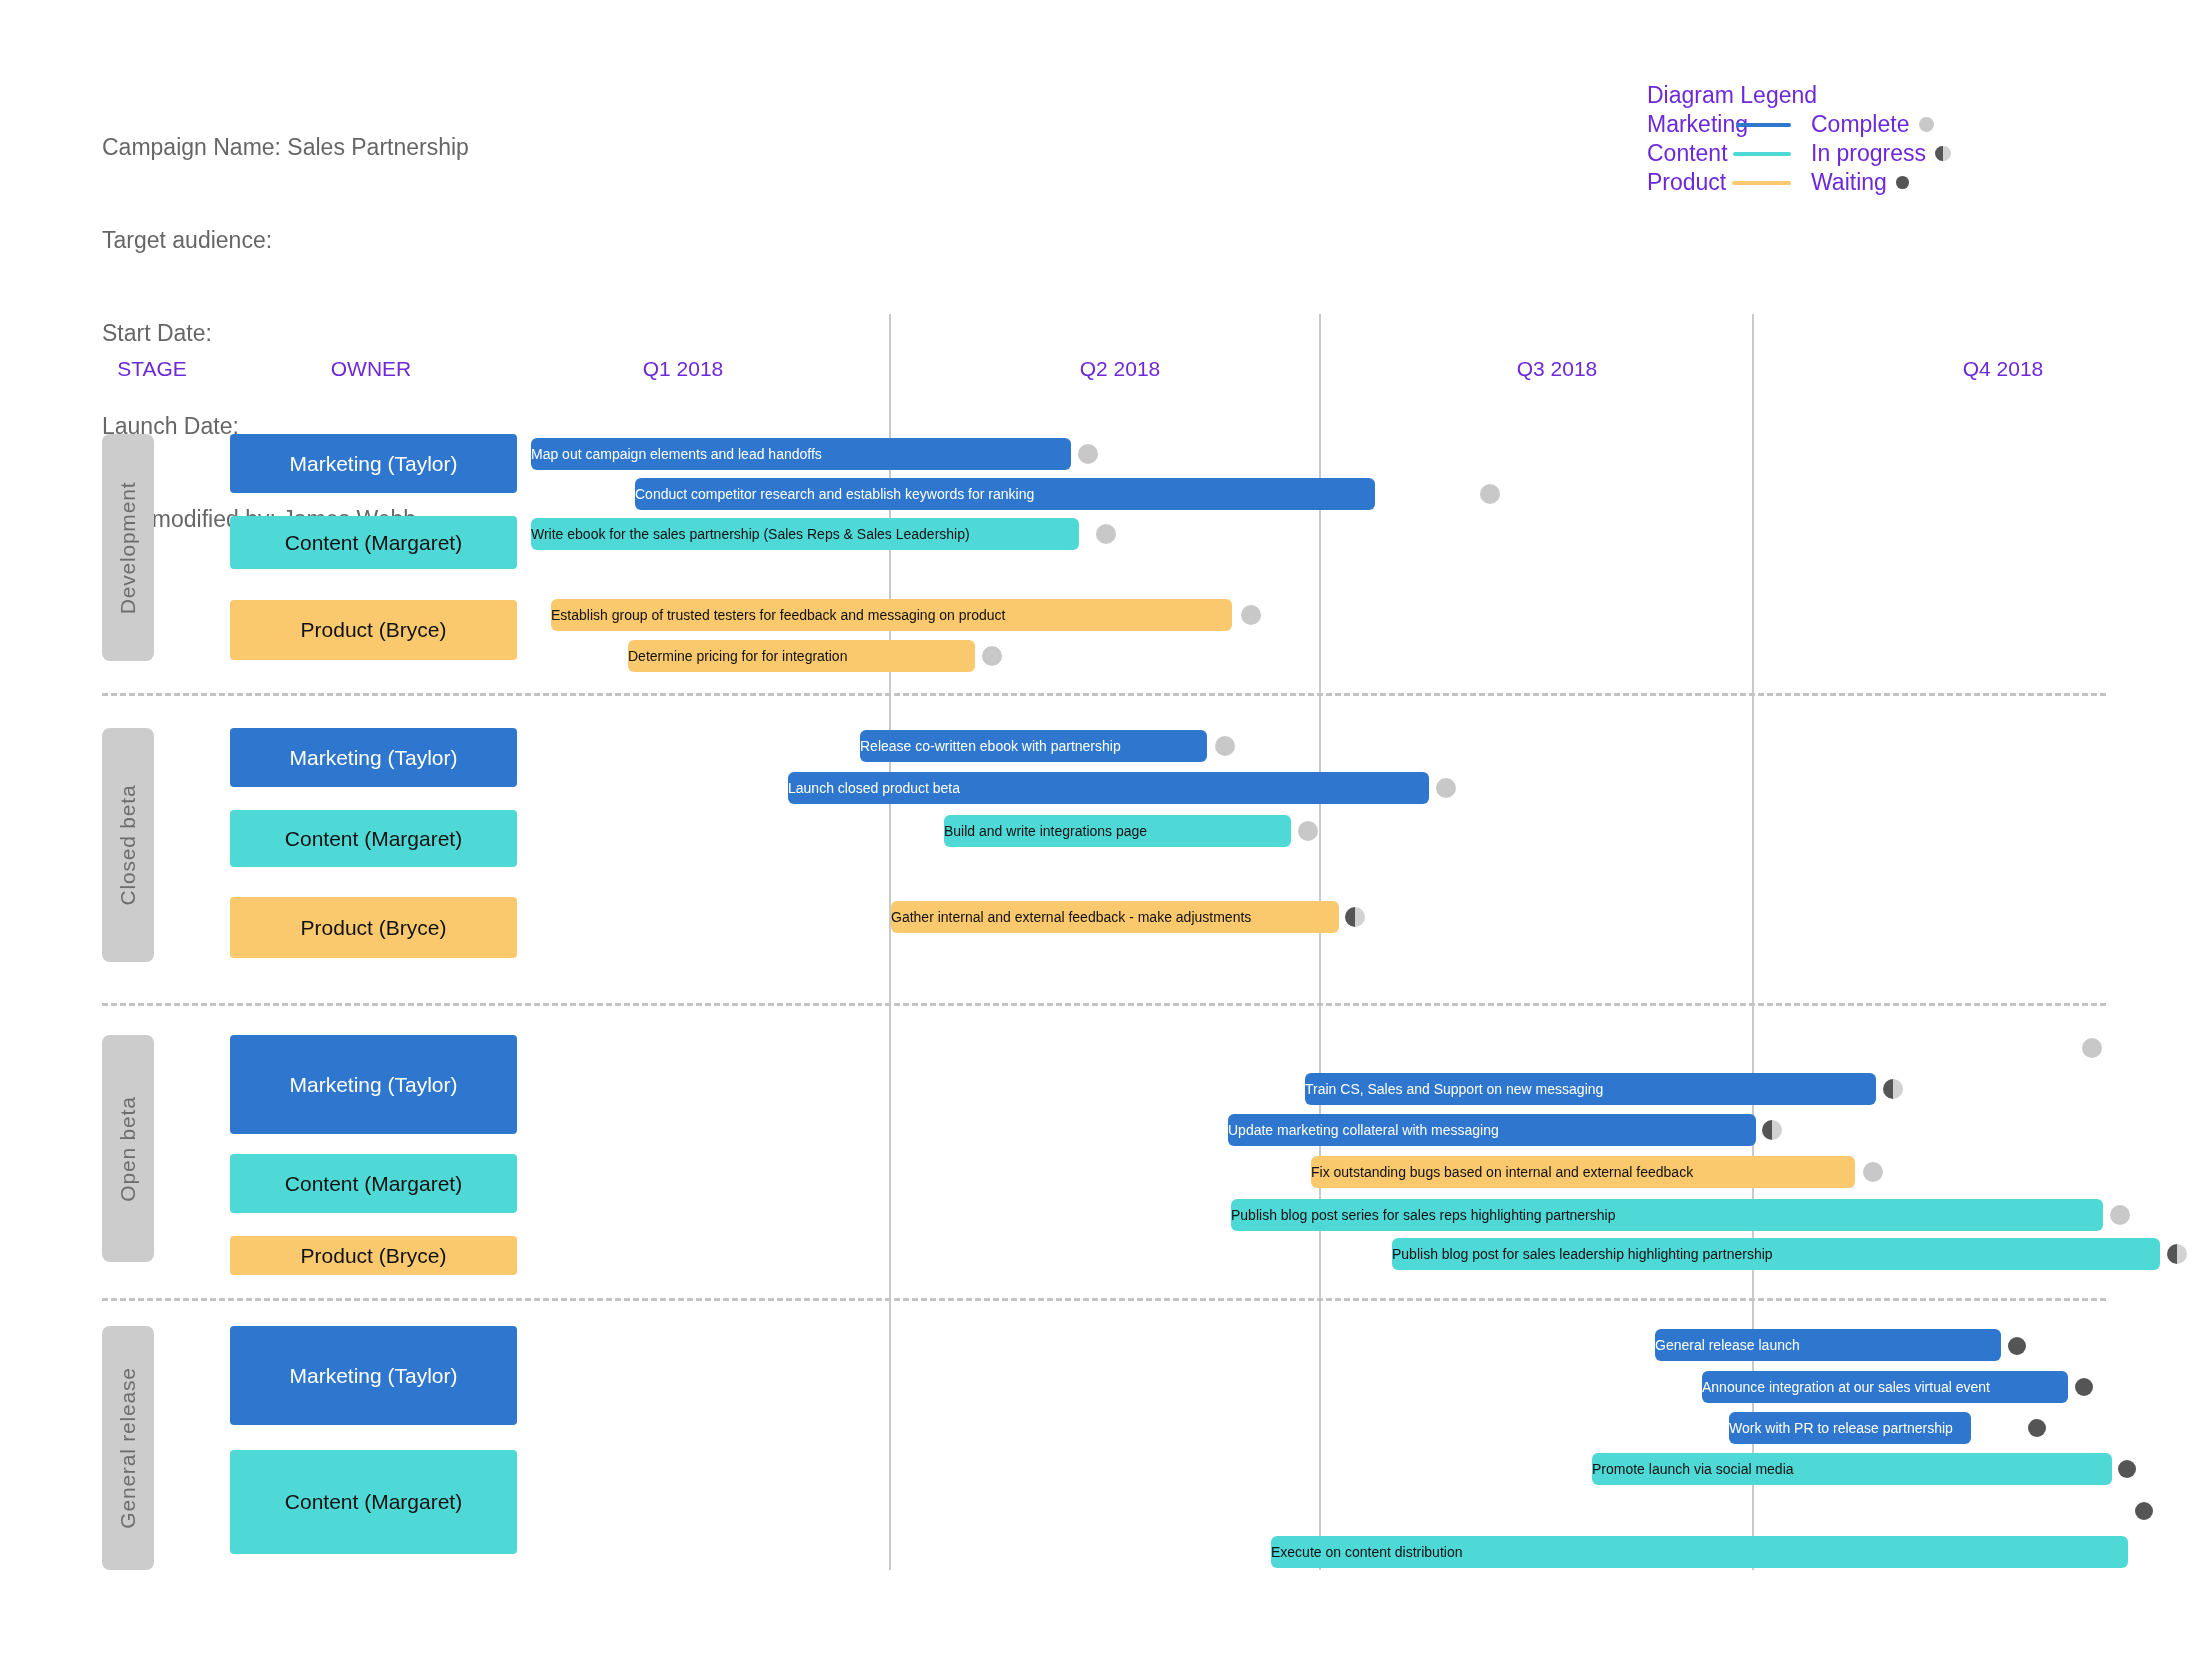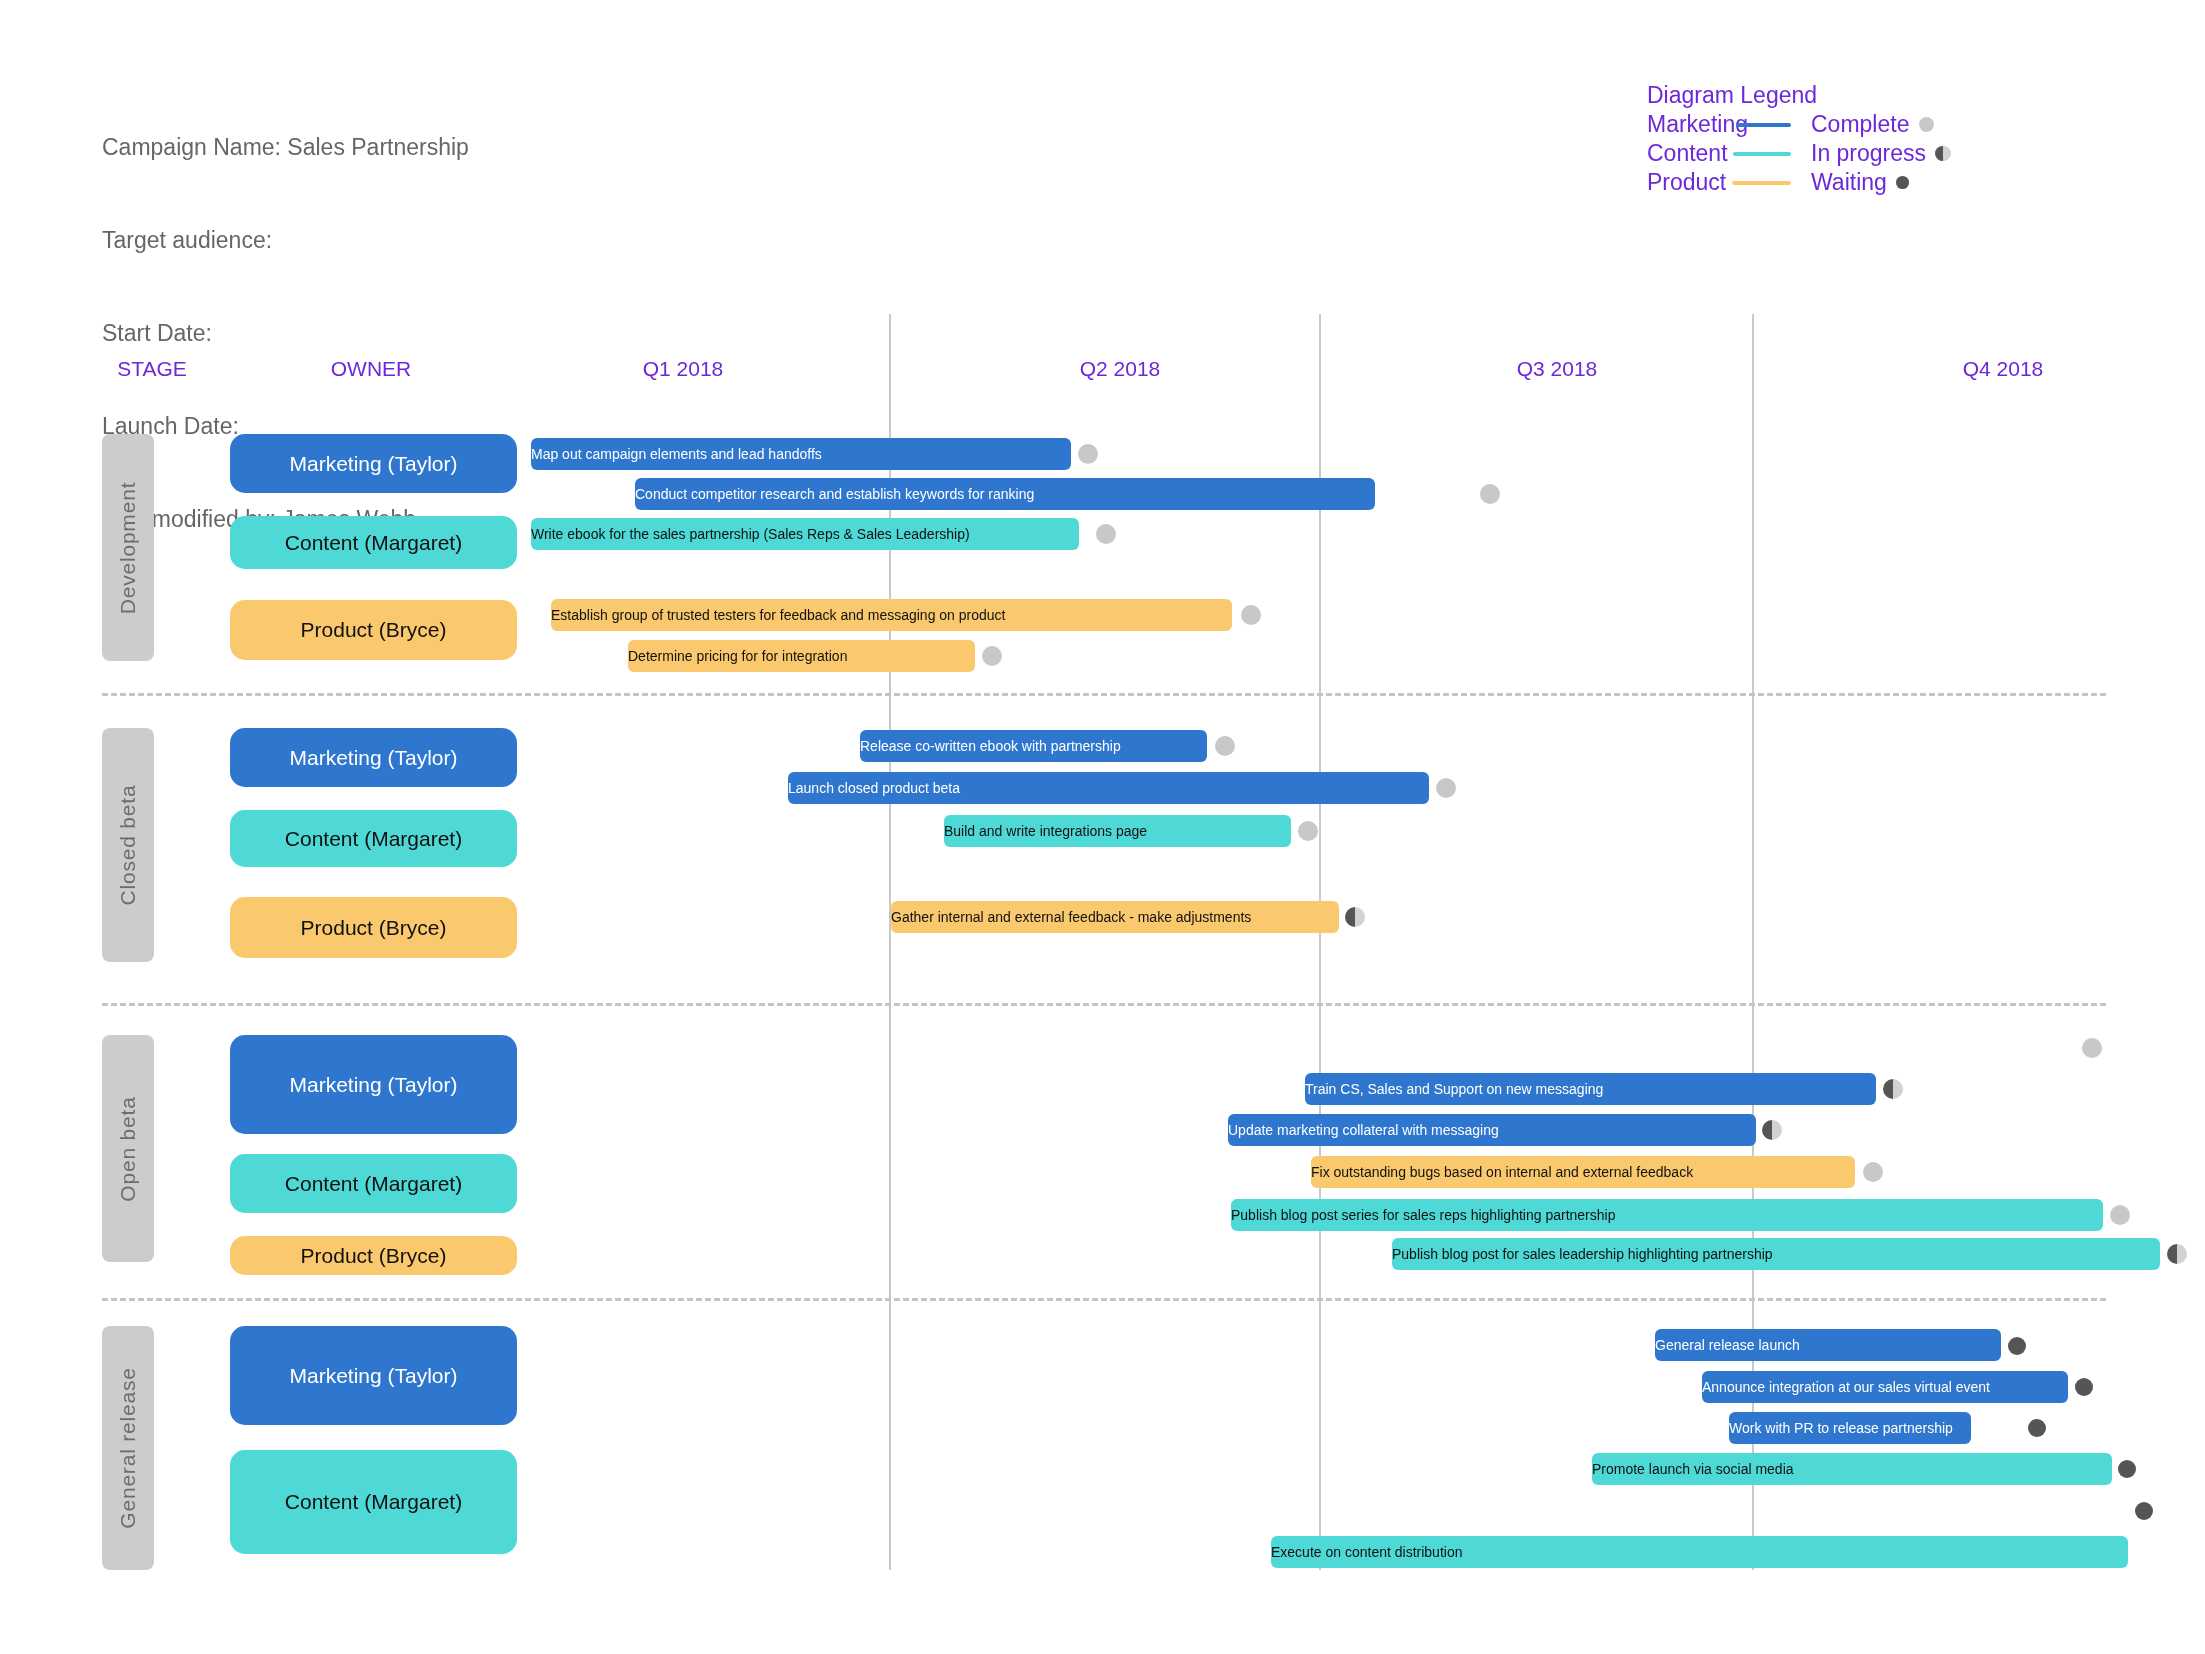--- a/index.html
+++ b/index.html
@@ -127,21 +127,21 @@
     font-size: 21px;
     color: #6d6d6d;
     letter-spacing: 0.8px;
   }
 
   
   .owner-pill {
     position: absolute;
     left: 230px;
     width: 287px;
-    border-radius: 15px;
+    border-radius: 4px;
     display: flex;
     align-items: center;
     justify-content: center;
     font-size: 21px;
     white-space: nowrap;
   }
   .owner-pill.marketing { background: #2f77ce; color: #ffffff; }
   .owner-pill.content   { background: #4fd9d6; color: #111111; }
   .owner-pill.product   { background: #fbc96d; color: #111111; }
 

